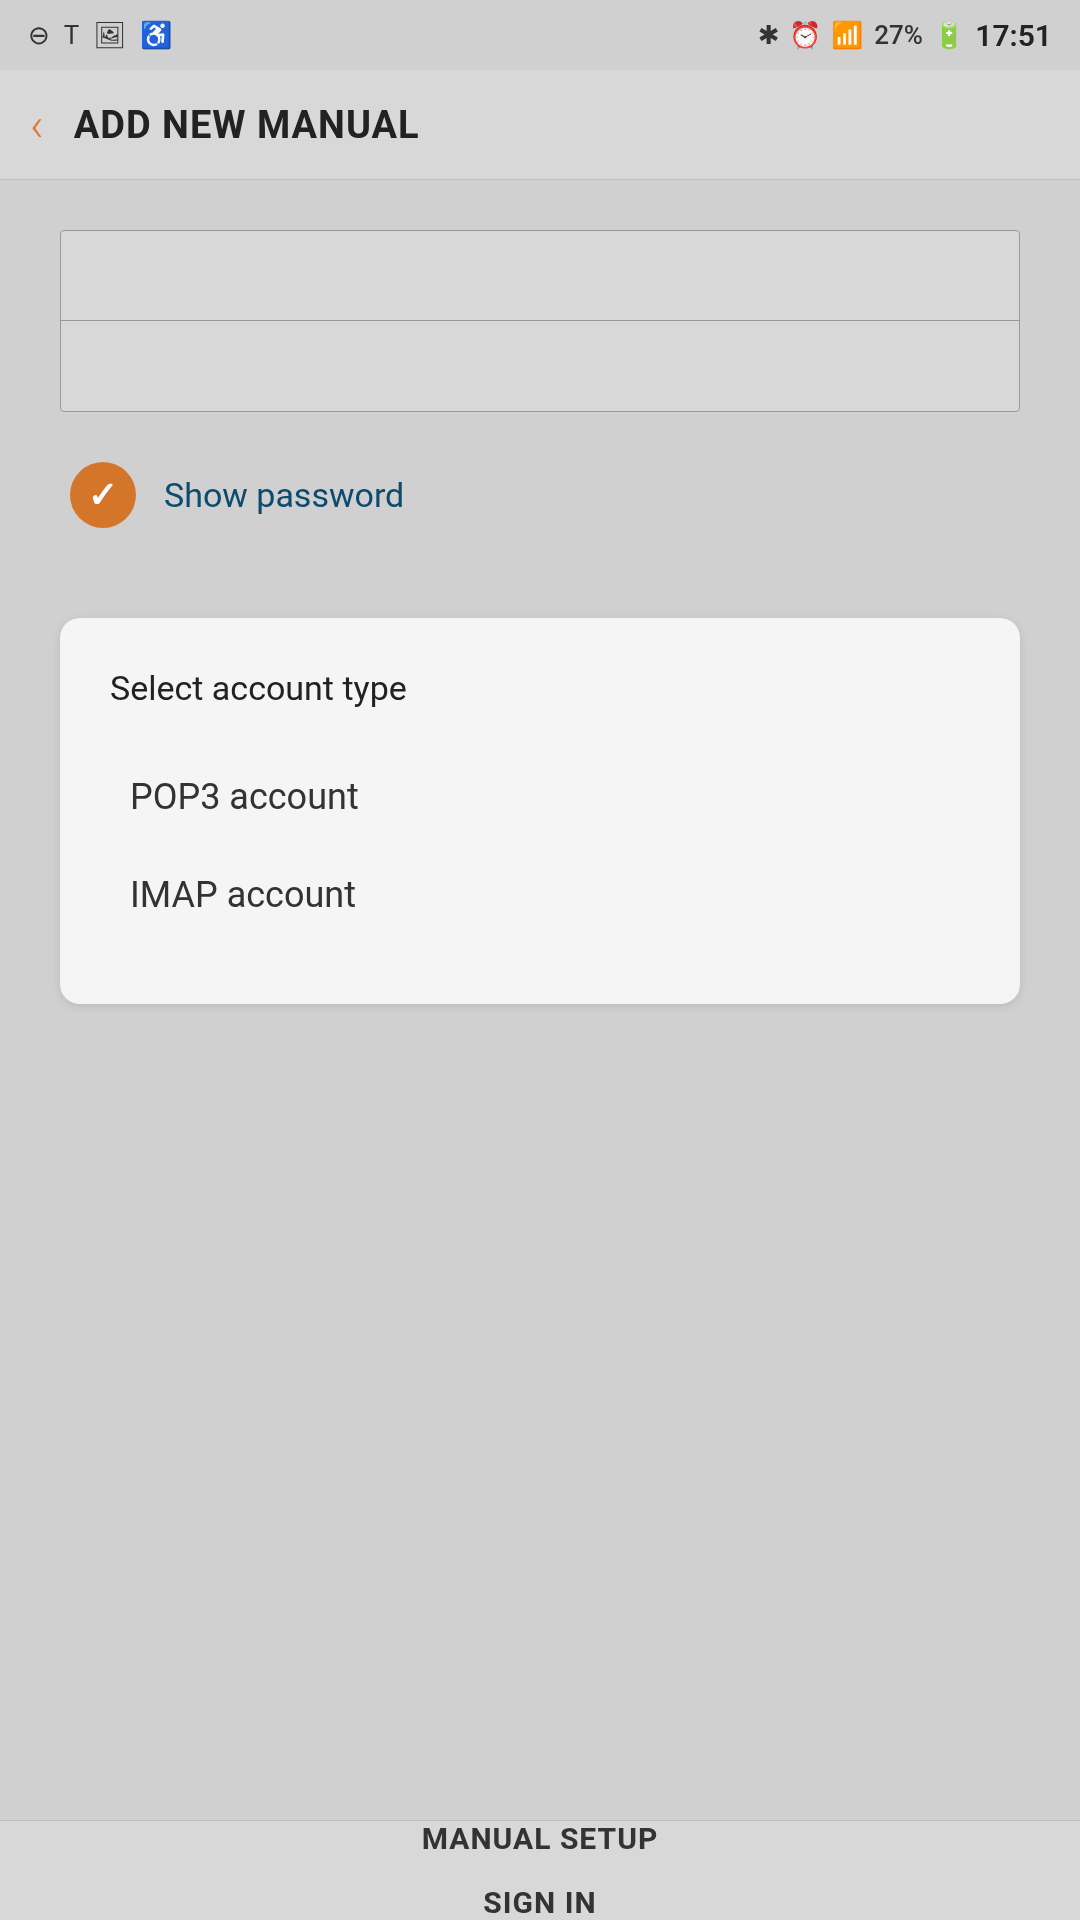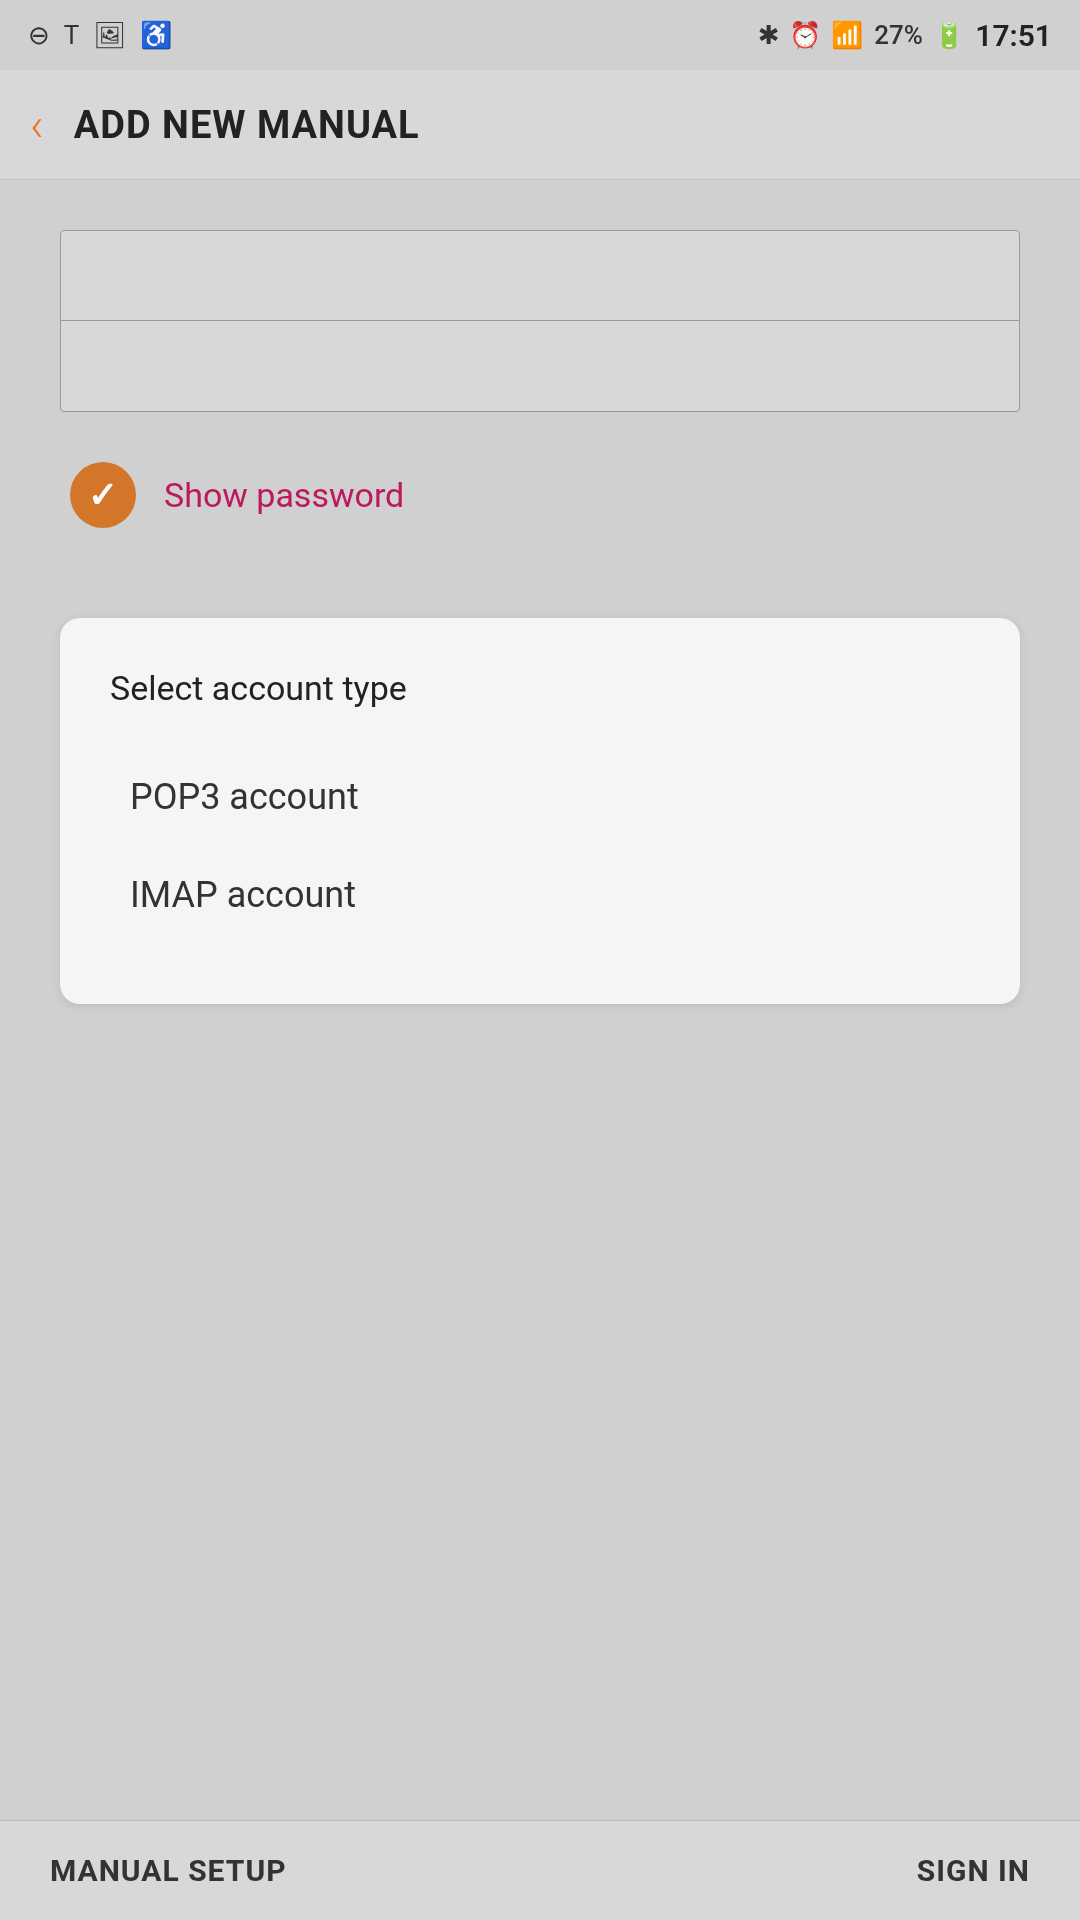--- a/index.html
+++ b/index.html
@@ -134,21 +134,21 @@
 
     .checkmark {
       color: white;
       font-size: 36px;
       font-weight: bold;
       line-height: 1;
     }
 
     .show-password-label {
       font-size: 34px;
-      color: #be185d;
+      color: #0c4a6e;
     }
 
     
     .account-type-card {
       margin-top: 90px;
       background: #f5f5f5;
       border-radius: 20px;
       padding: 50px 50px 60px 50px;
       box-shadow: 0 2px 10px rgba(0,0,0,0.10);
     }
@@ -174,20 +174,21 @@
       bottom: 0;
       left: 0;
       width: 1080px;
       height: 100px;
       background-color: #d8d8d8;
       display: flex;
       align-items: center;
       justify-content: space-between;
       padding: 0 50px;
       border-top: 1px solid #bbb;
+      flex-direction: column;
     }
 
     .bottom-button {
       font-size: 30px;
       font-weight: 700;
       color: #333;
       cursor: pointer;
       letter-spacing: 1px;
       text-transform: uppercase;
     }

